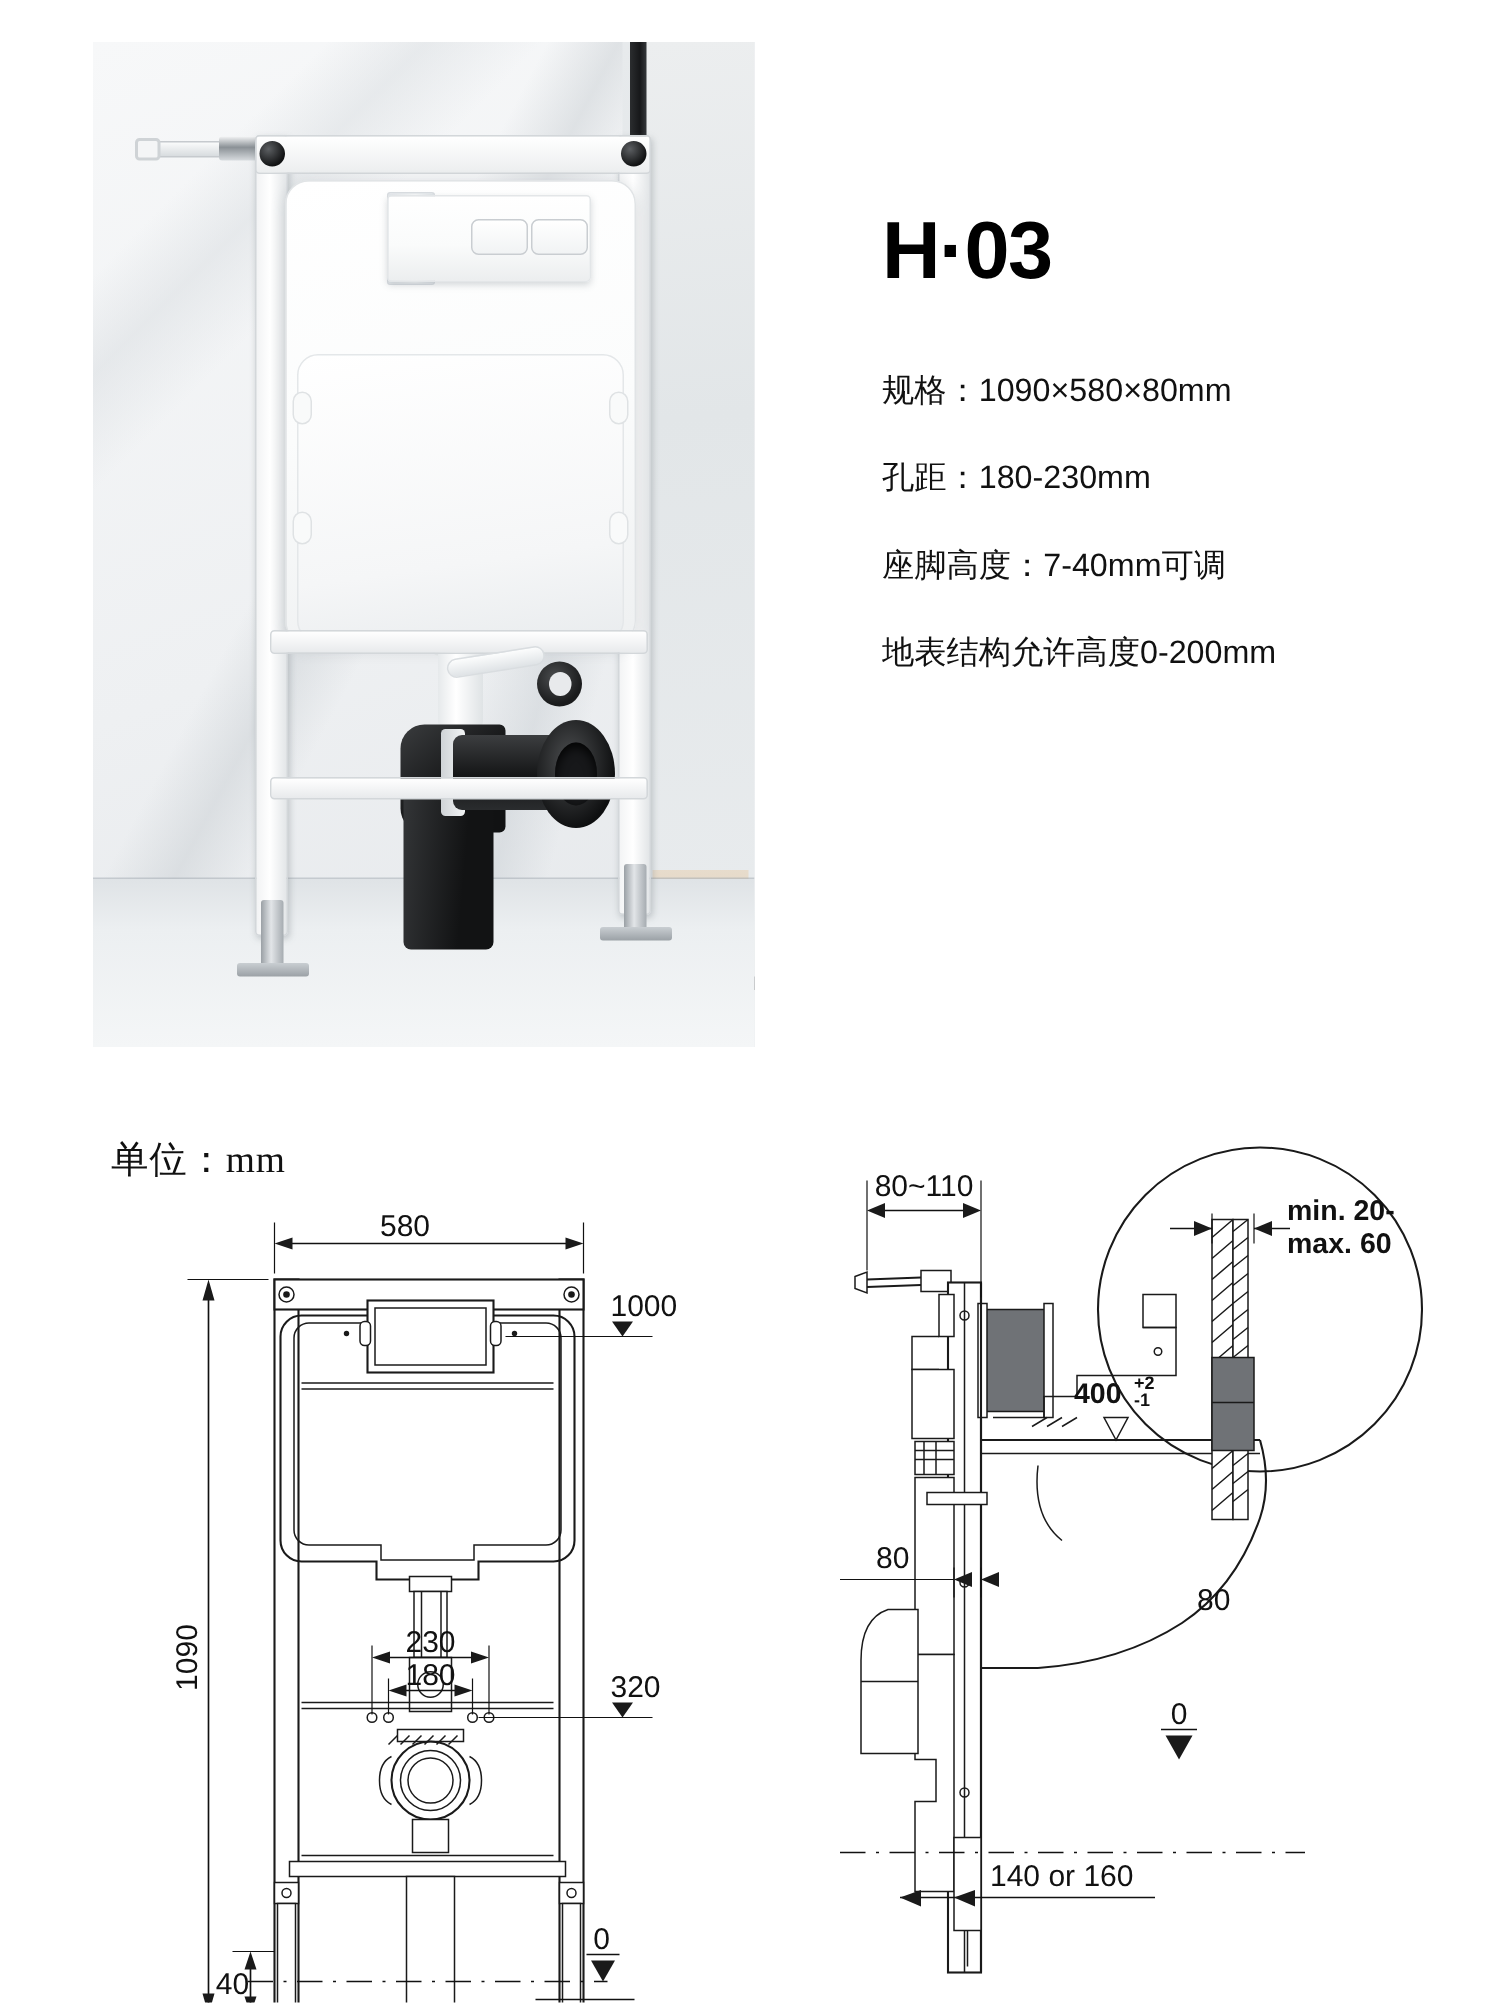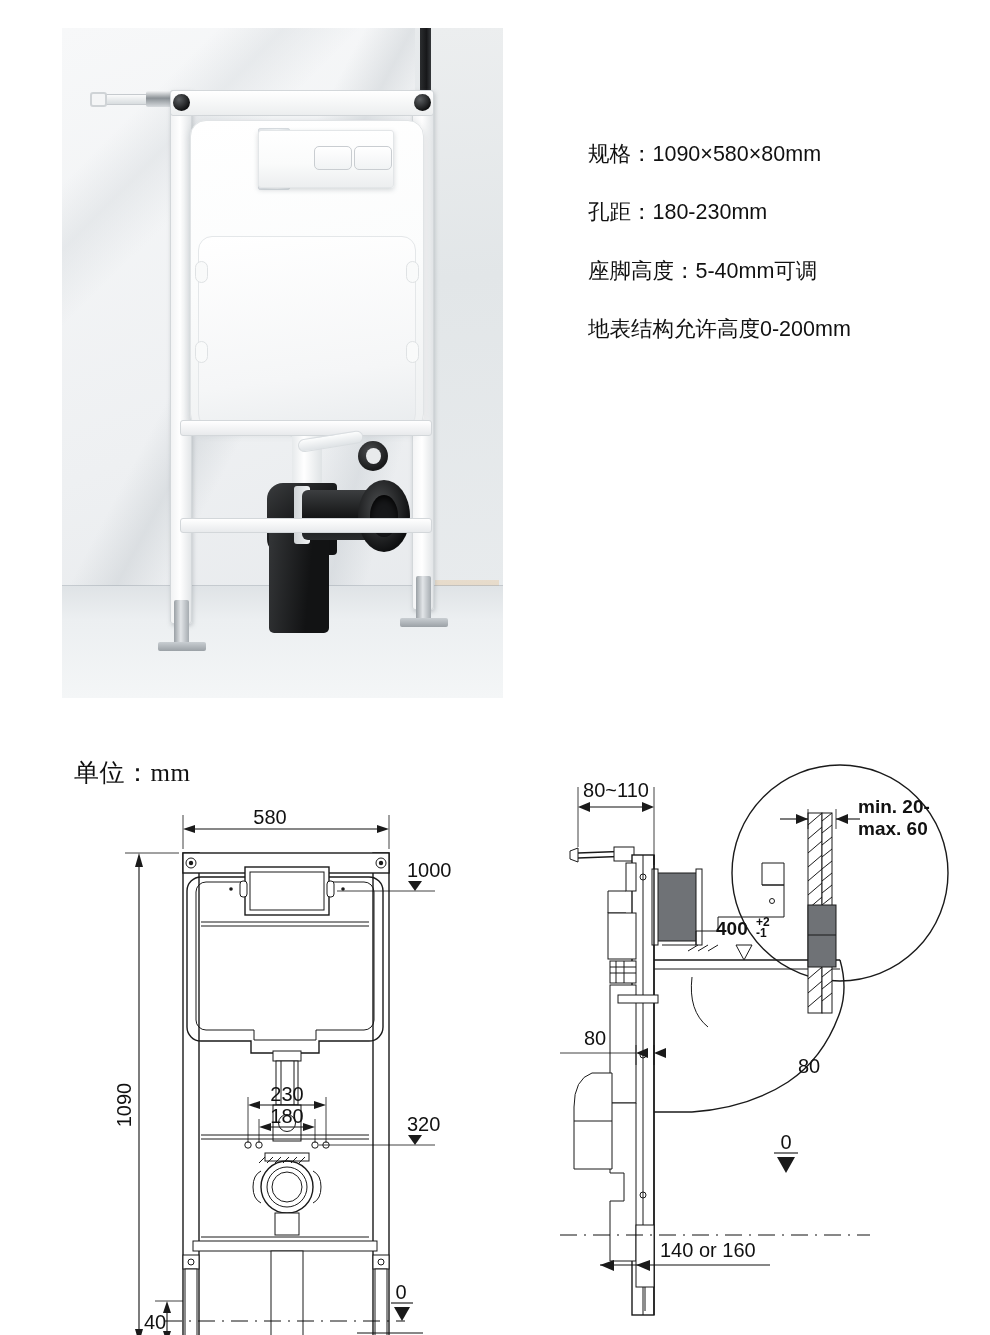--- a/index.html
+++ b/index.html
@@ -290,23 +290,24 @@
 
   <div id="fr-mid2" class="fr"></div>
 
   <div id="leg-l" class="foot-leg"></div>
   <div id="pad-l" class="foot-pad"></div>
   <div id="leg-r" class="foot-leg"></div>
   <div id="pad-r" class="foot-pad"></div>
 </div>
 
 <div id="spec-block">
+  <div id="model-title">H·03</div>
   <div class="spec-line">规格：1090×580×80mm</div>
   <div class="spec-line">孔距：180-230mm</div>
-  <div class="spec-line">座脚高度：5-40mm可调</div>
+  <div class="spec-line">座脚高度：7-40mm可调</div>
   <div class="spec-line">地表结构允许高度0-200mm</div>
 </div>
 
 <div id="unit-label">单位：mm</div>
 
 <div id="drawings">
 
 <svg width="470" height="620" viewBox="0 0 470 620" style="position:absolute;left:105px;top:105px;">
 
   <rect x="78" y="48" width="16" height="492" class="dl med fillwht"></rect>

